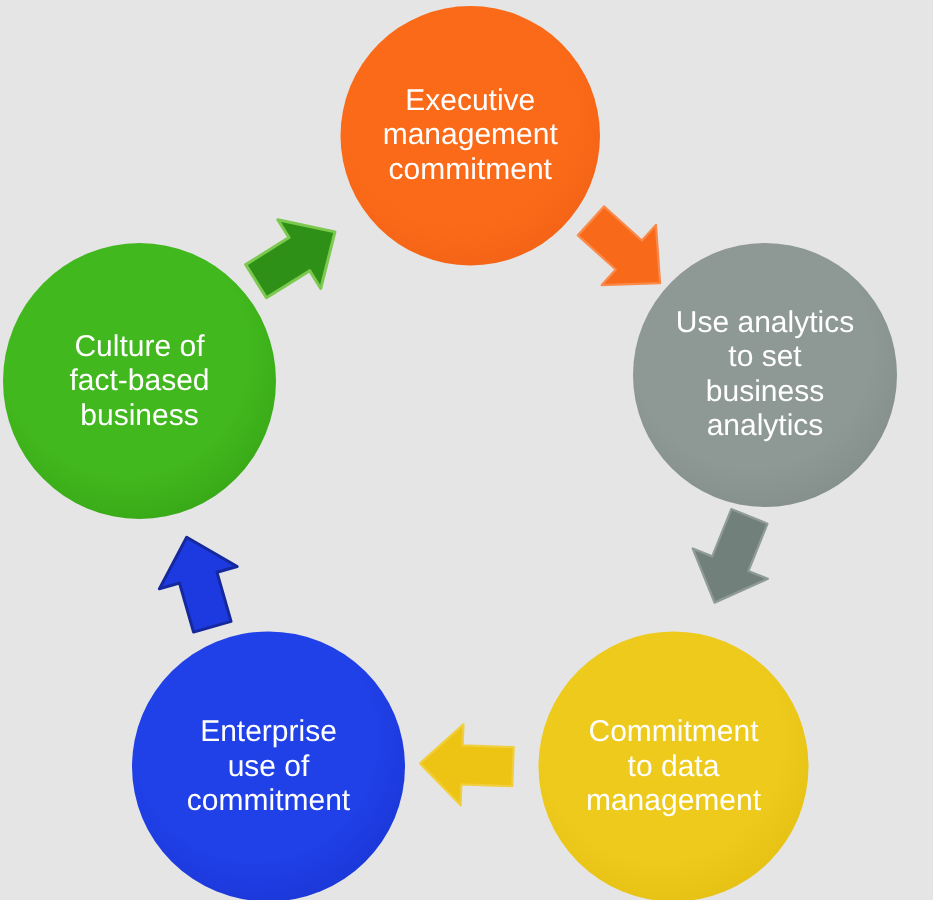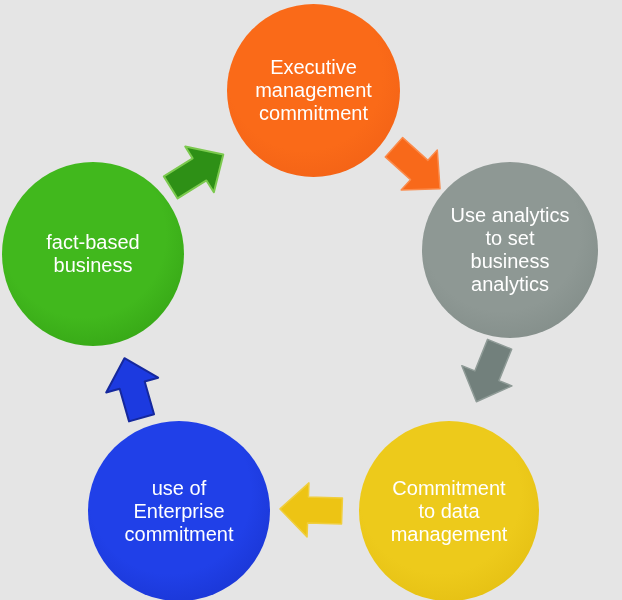--- a/index.html
+++ b/index.html
@@ -86,26 +86,27 @@
   <div id="node-2" class="node" style="background: radial-gradient(circle at 45% 40%, rgb(237, 202, 27) 55%, rgb(223, 185, 14) 98%); color: rgb(255, 255, 255);">
     <div>
       <span class="line">Commitment</span>
       <span class="line">to data</span>
       <span class="line">management</span>
     </div>
   </div>
 
   <div id="node-3" class="node" style="background: radial-gradient(circle at 45% 40%, rgb(32, 64, 232) 55%, rgb(22, 47, 199) 98%); color: rgb(255, 255, 255);">
     <div>
+      <span class="line">Enterprise</span>
       <span class="line">use of</span>
-      <span class="line">Enterprise</span>
       <span class="line">commitment</span>
     </div>
   </div>
 
   <div id="node-4" class="node" style="background: radial-gradient(circle at 45% 40%, rgb(65, 184, 29) 55%, rgb(47, 154, 17) 98%); color: rgb(255, 255, 255);">
     <div>
+      <span class="line">Culture of</span>
       <span class="line">fact-based</span>
       <span class="line">business</span>
     </div>
   </div>
 
 </div>
 
 </body></html>

